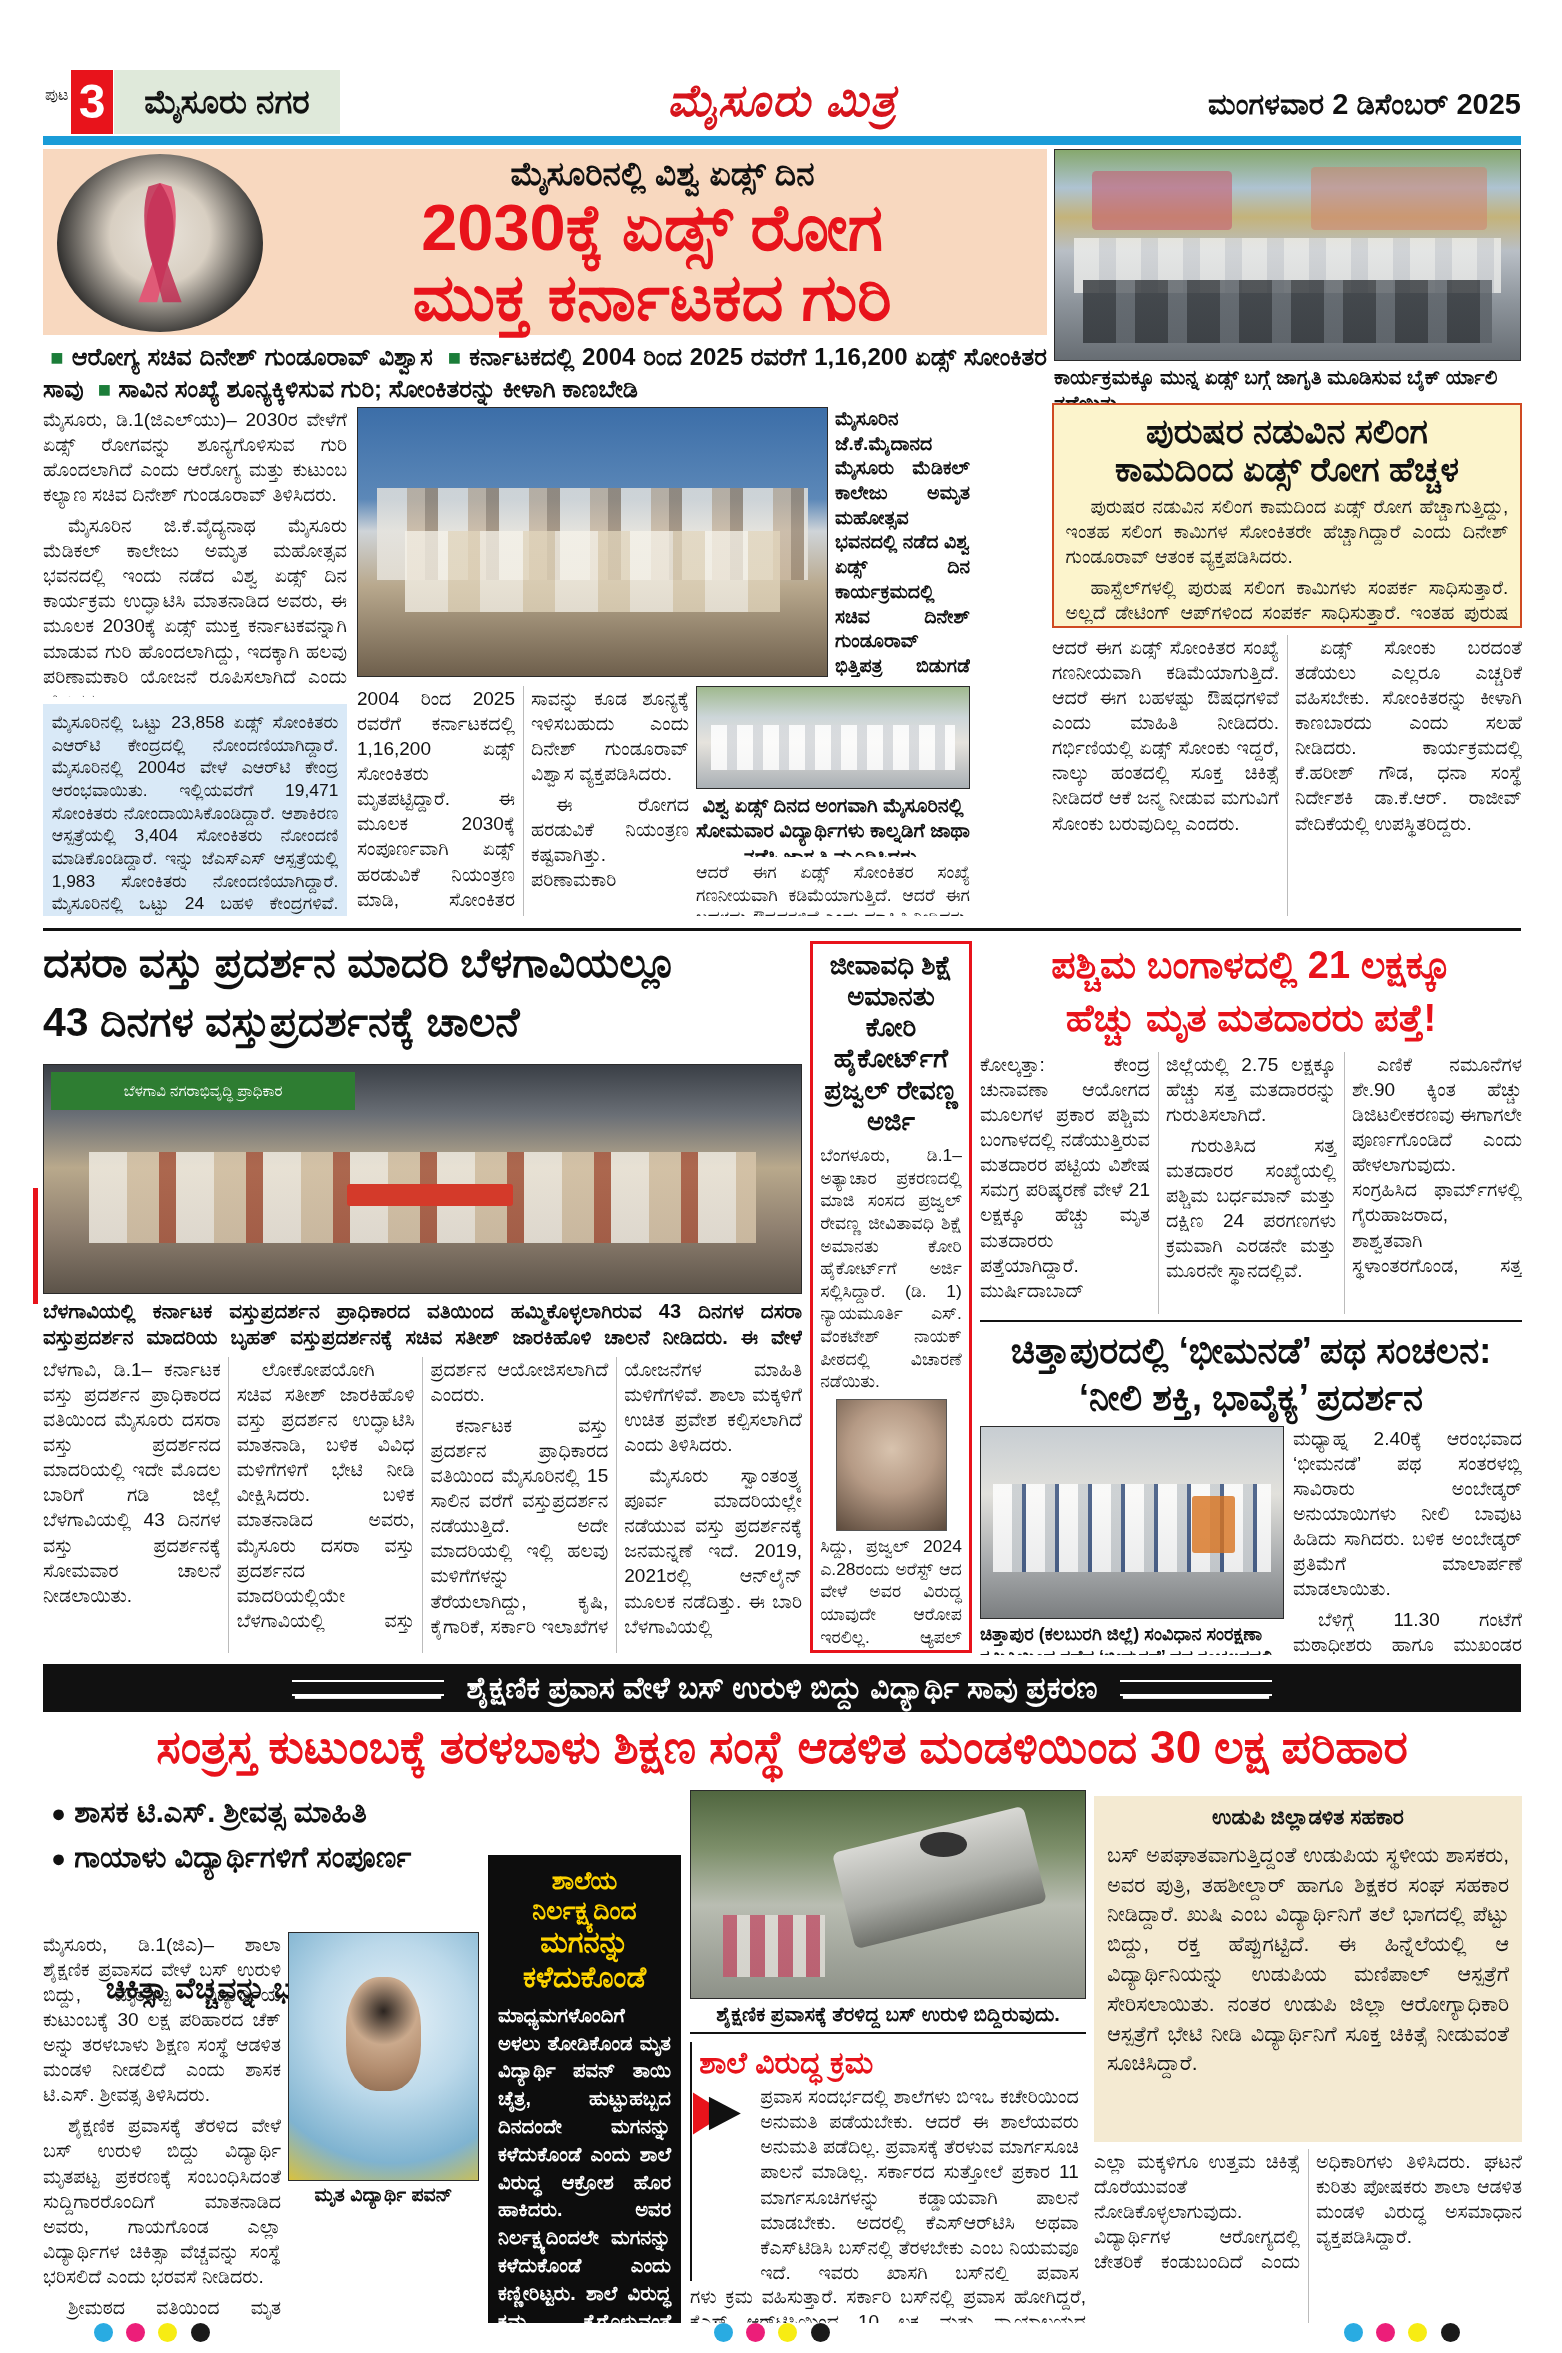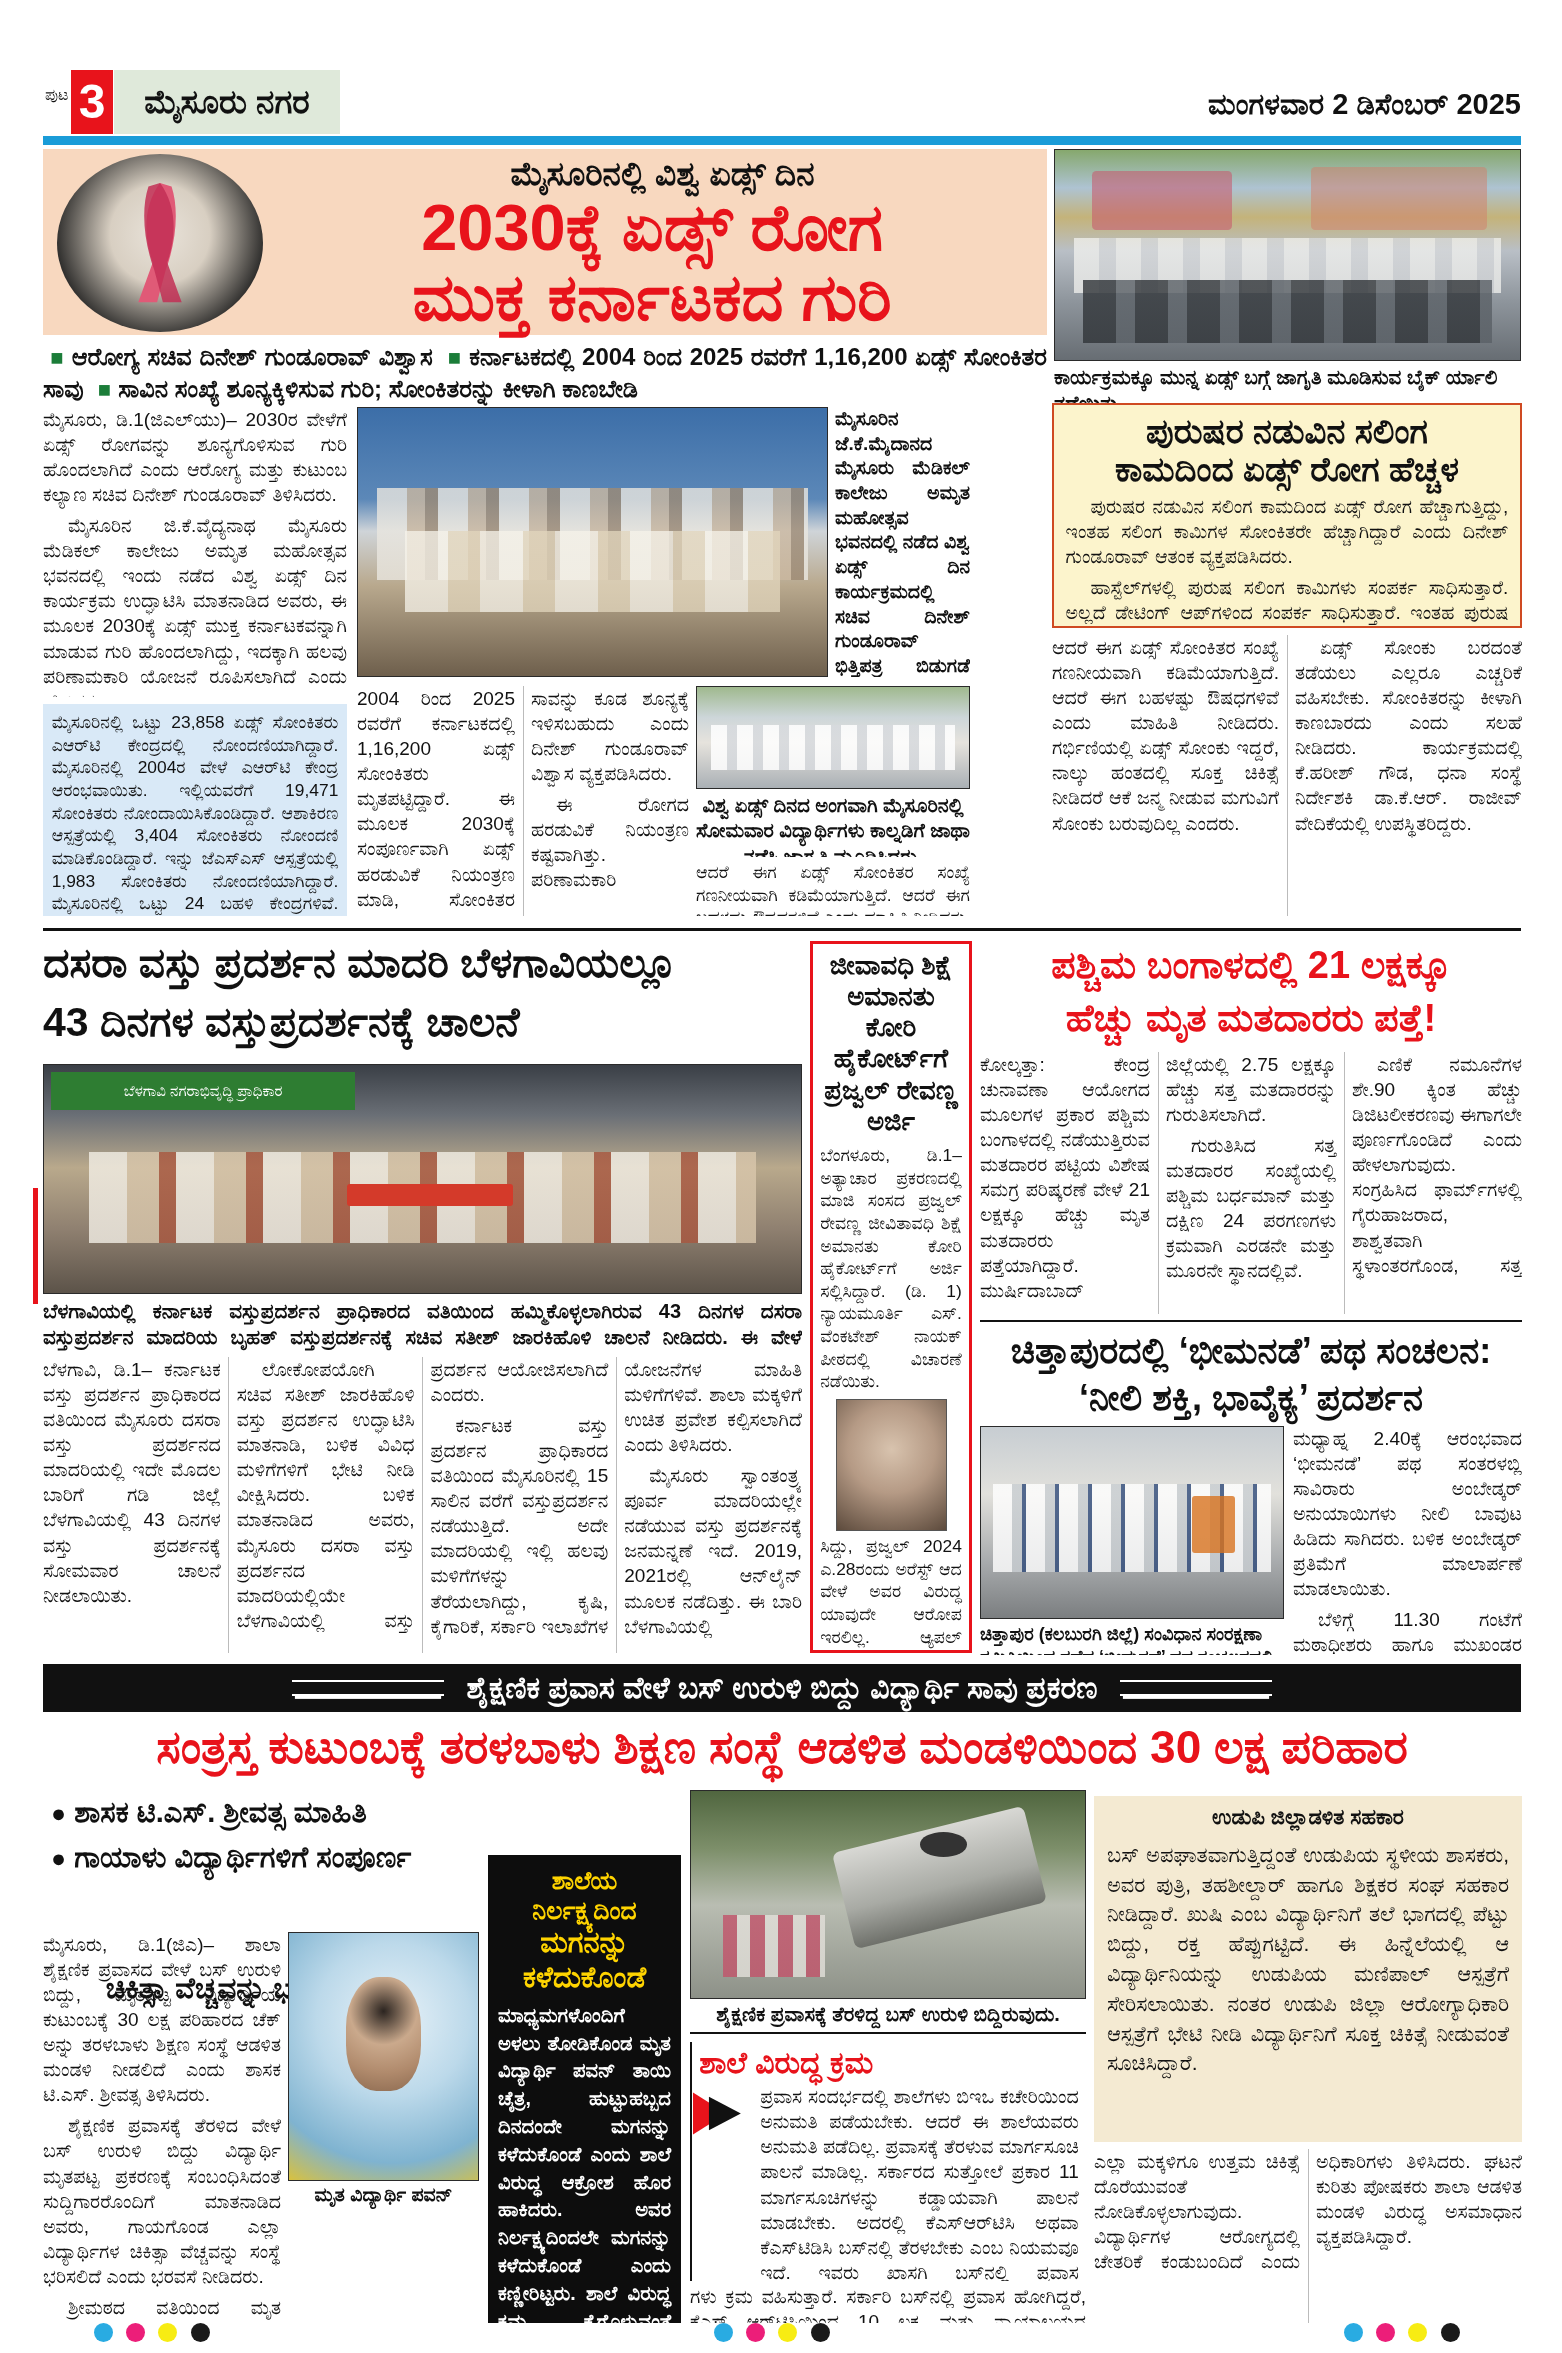--- a/index.html
+++ b/index.html
@@ -26,20 +26,21 @@
   .hl{background:#ffe84a;padding:0.7px 2.9px;}
 </style>
 </head>
 <body>
 
 <div id="page">
 
   <div class="abs" style="left:45px;top:86px;font-size:16px;">ಪುಟ</div>
   <div class="abs ctr" style="left:71px;top:70px;width:42px;height:64px;background:#e8131b;color:#fff;font-size:48px;font-weight:bold;line-height:64px;">3</div>
   <div class="abs ctr b" style="left:114px;top:70px;width:226px;height:64px;background:#dfe9da;font-size:33px;line-height:64px;">ಮೈಸೂರು ನಗರ</div>
+  <div class="abs ctr b" style="left:601px;top:75px;width:362px;font-size:45px;font-style:italic;color:#d6151c;letter-spacing:1.4px;">ಮೈಸೂರು ಮಿತ್ರ</div>
   <div class="abs b" style="right:41px;top:88px;font-size:29px;">ಮಂಗಳವಾರ 2 ಡಿಸೆಂಬರ್ 2025</div>
   <div class="abs" style="left:43px;top:136px;width:1478px;height:8.7px;background:#1a9cd8;"></div>
 
   <div class="abs" style="left:43px;top:149px;width:1004px;height:186px;background:#f8d8bf;"></div>
   <div class="abs" style="left:57px;top:154px;width:206px;height:178px;border-radius:50%;overflow:hidden;background:radial-gradient(circle at 50% 45%, #e9e3da 0%, #d8cfc2 35%, #1b1b1b 78%);">
     <svg width="206" height="178" viewBox="0 0 284 246">
       <path d="M142 40 C120 70 118 110 132 150 L112 205 L138 205 L150 160 C165 120 168 75 158 45 Z" fill="#e05a77"></path>
       <path d="M142 40 C164 70 166 110 152 150 L172 205 L146 205 L134 160 C119 120 116 75 126 45 Z" fill="#c22f55" opacity="0.85"></path>
     </svg>
   </div>

